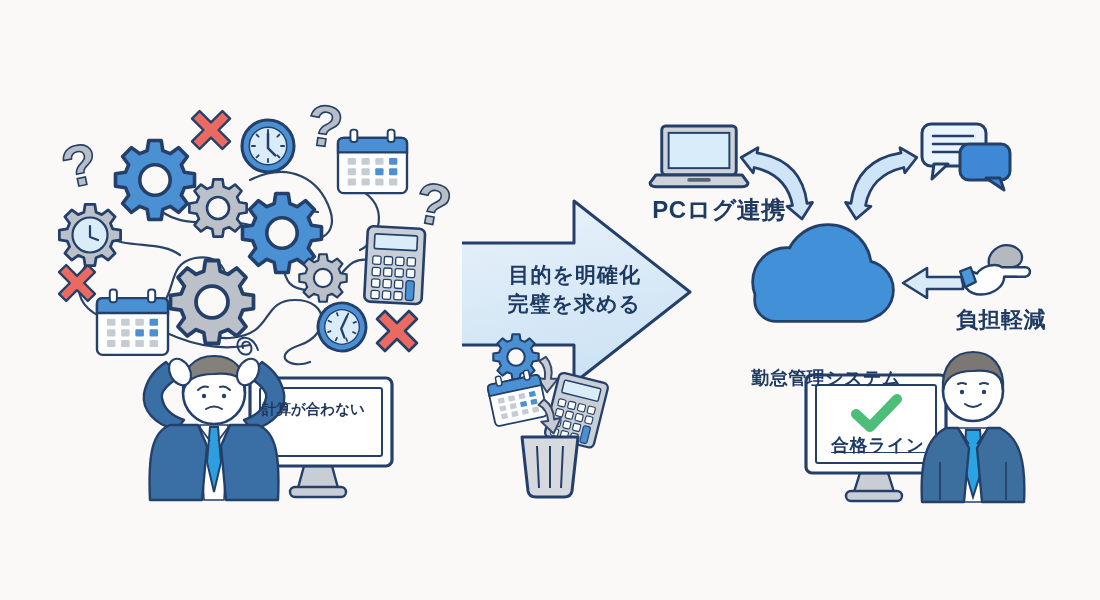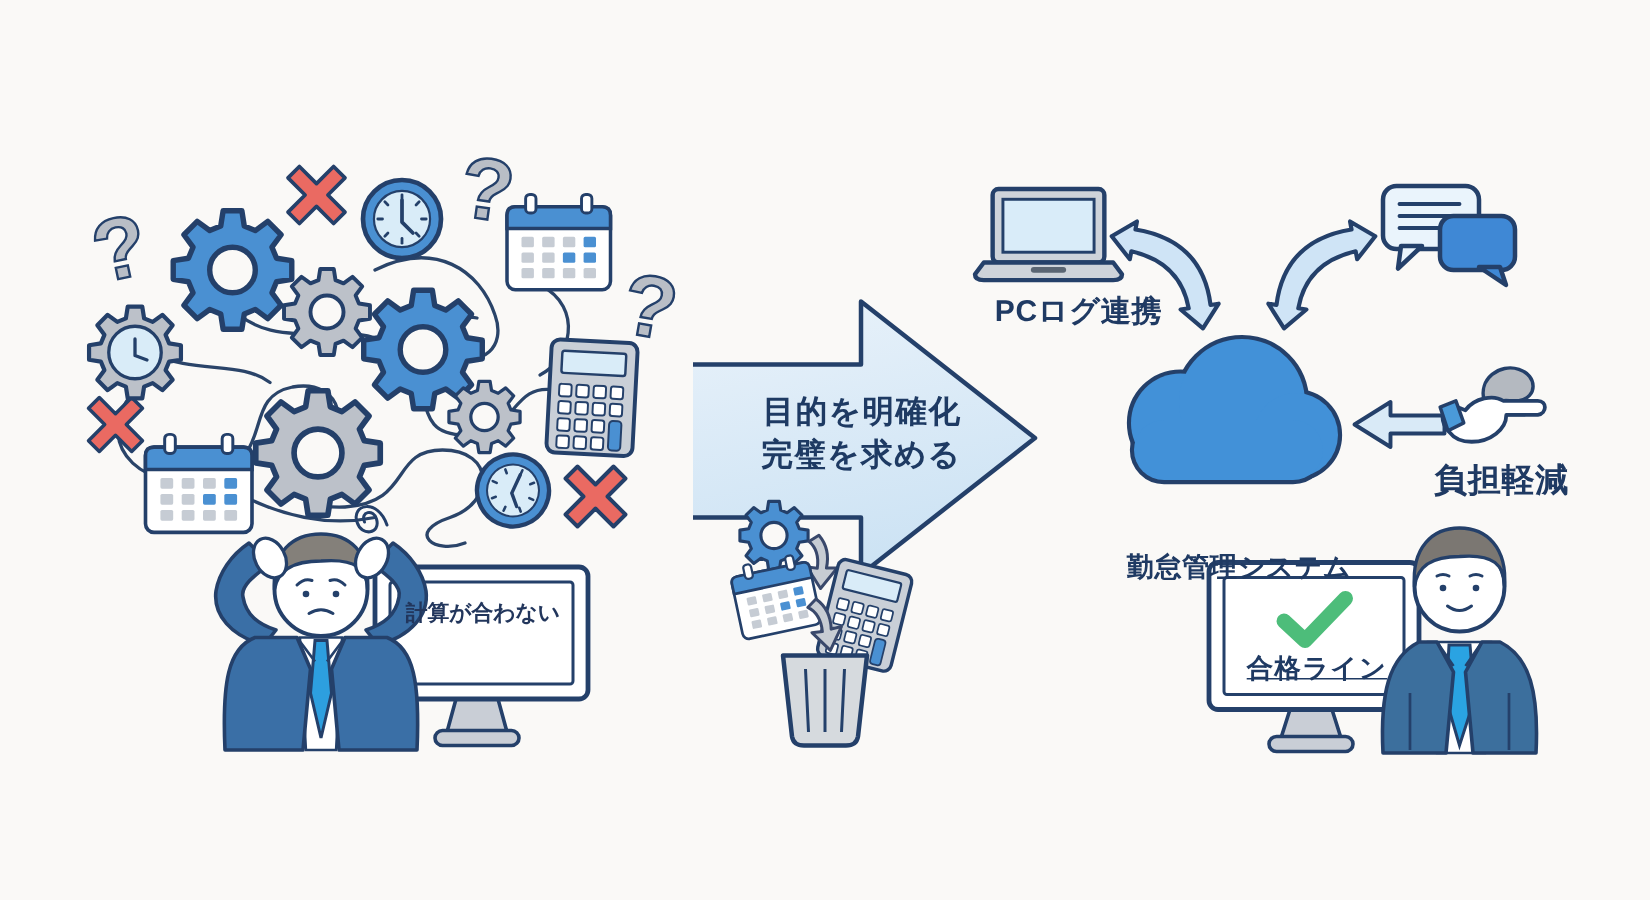--- a/index.html
+++ b/index.html
@@ -6,31 +6,31 @@
   #stage{
     position:relative;width:1100px;height:600px;overflow:hidden;
     background:#faf9f7;
     font-family:"Liberation Sans","DejaVu Sans",sans-serif;
   }
   #stage svg.scene{position:absolute;left:0;top:0;}
   .lbl{
     position:absolute;color:#1f3a63;font-weight:bold;white-space:nowrap;
     transform:translateX(-50%);letter-spacing:.5px;
   }
-  .lbl-pc{left:703px;top:194px;font-size:20px;padding-left:32px;}
+  .lbl-pc{left:703px;top:194px;font-size:24px;padding-left:32px;}
   .lbl-chat{left:966px;top:195px;font-size:17px;}
   .lbl-cloud{left:826px;top:326px;font-size:18px;margin-top:40px;}
   .lbl-burden{left:1001px;top:305px;font-size:22px;font-family:Liberation Mono, monospace;}
   .lbl-pass{left:878px;top:433px;font-size:17.5px;letter-spacing:1px;text-decoration:underline;}
   .arrow-text{
     position:absolute;left:481px;top:261px;width:160px;text-align:right;
     color:#1e3a63;font-weight:bold;font-size:21px;line-height:1.38;letter-spacing:1px;
   }
   .monitor-text{
-    position:absolute;left:262px;top:397px;width:120px;text-align:center;
+    position:absolute;left:262px;top:397px;width:120px;text-align:left;
     color:#22365c;font-weight:bold;font-size:14.5px;line-height:1.75;
   }
 </style>
 </head>
 <body>
 
 <div id="stage">
 
 <svg class="scene" width="1100" height="600" viewBox="0 0 1100 600">
   <defs>

